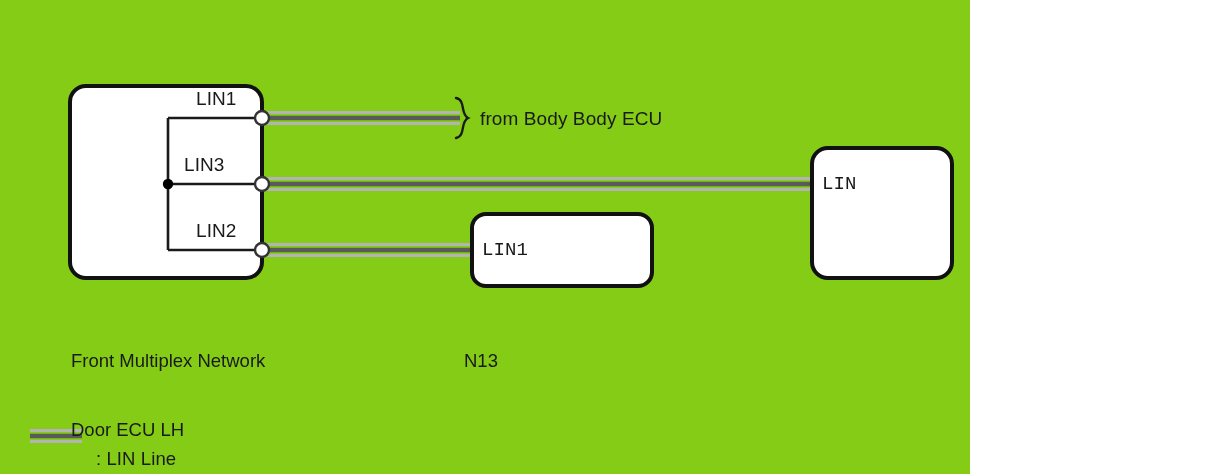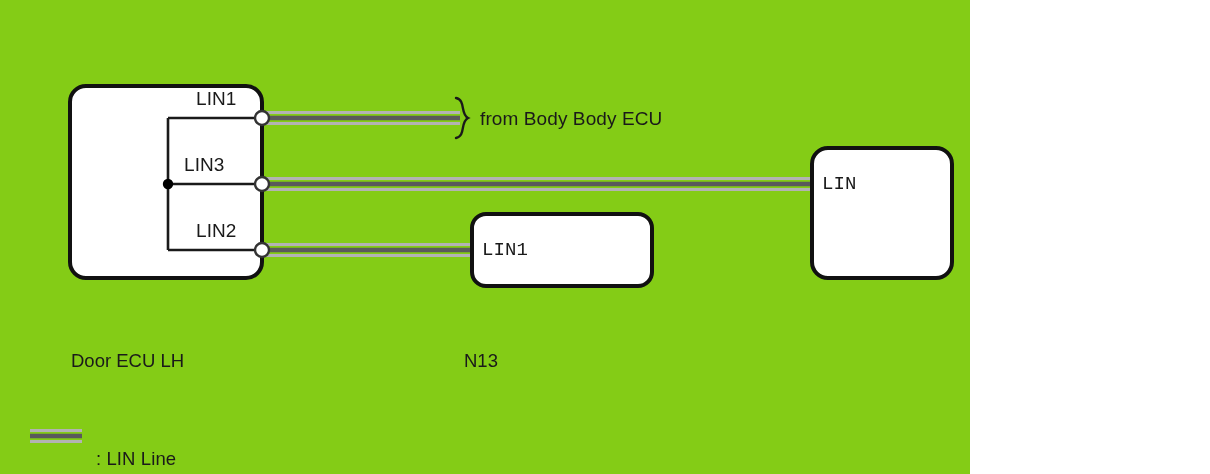--- a/index.html
+++ b/index.html
@@ -116,20 +116,21 @@
 
   <div class="txt term-label" style="left:196px; top:221px;">LIN2</div>
 
   <div class="txt wire-note" style="left:480px; top:109px;">from Body Body ECU</div>
 
   <div class="txt port-label" style="left:482px; top:241px;">LIN1</div>
 
   <div class="txt port-label" style="left:822px; top:175px;">LIN</div>
 
   <div class="txt caption" style="left:71px; top:303px;">
+    <div>Front Multiplex Network</div>
     <div>Door ECU LH</div>
   </div>
 
   <div class="txt caption" style="left:464px; top:303px;">
     <div>N13</div>
     
   </div>
 
   <div class="txt caption" style="left:812px; top:303px;">
     

